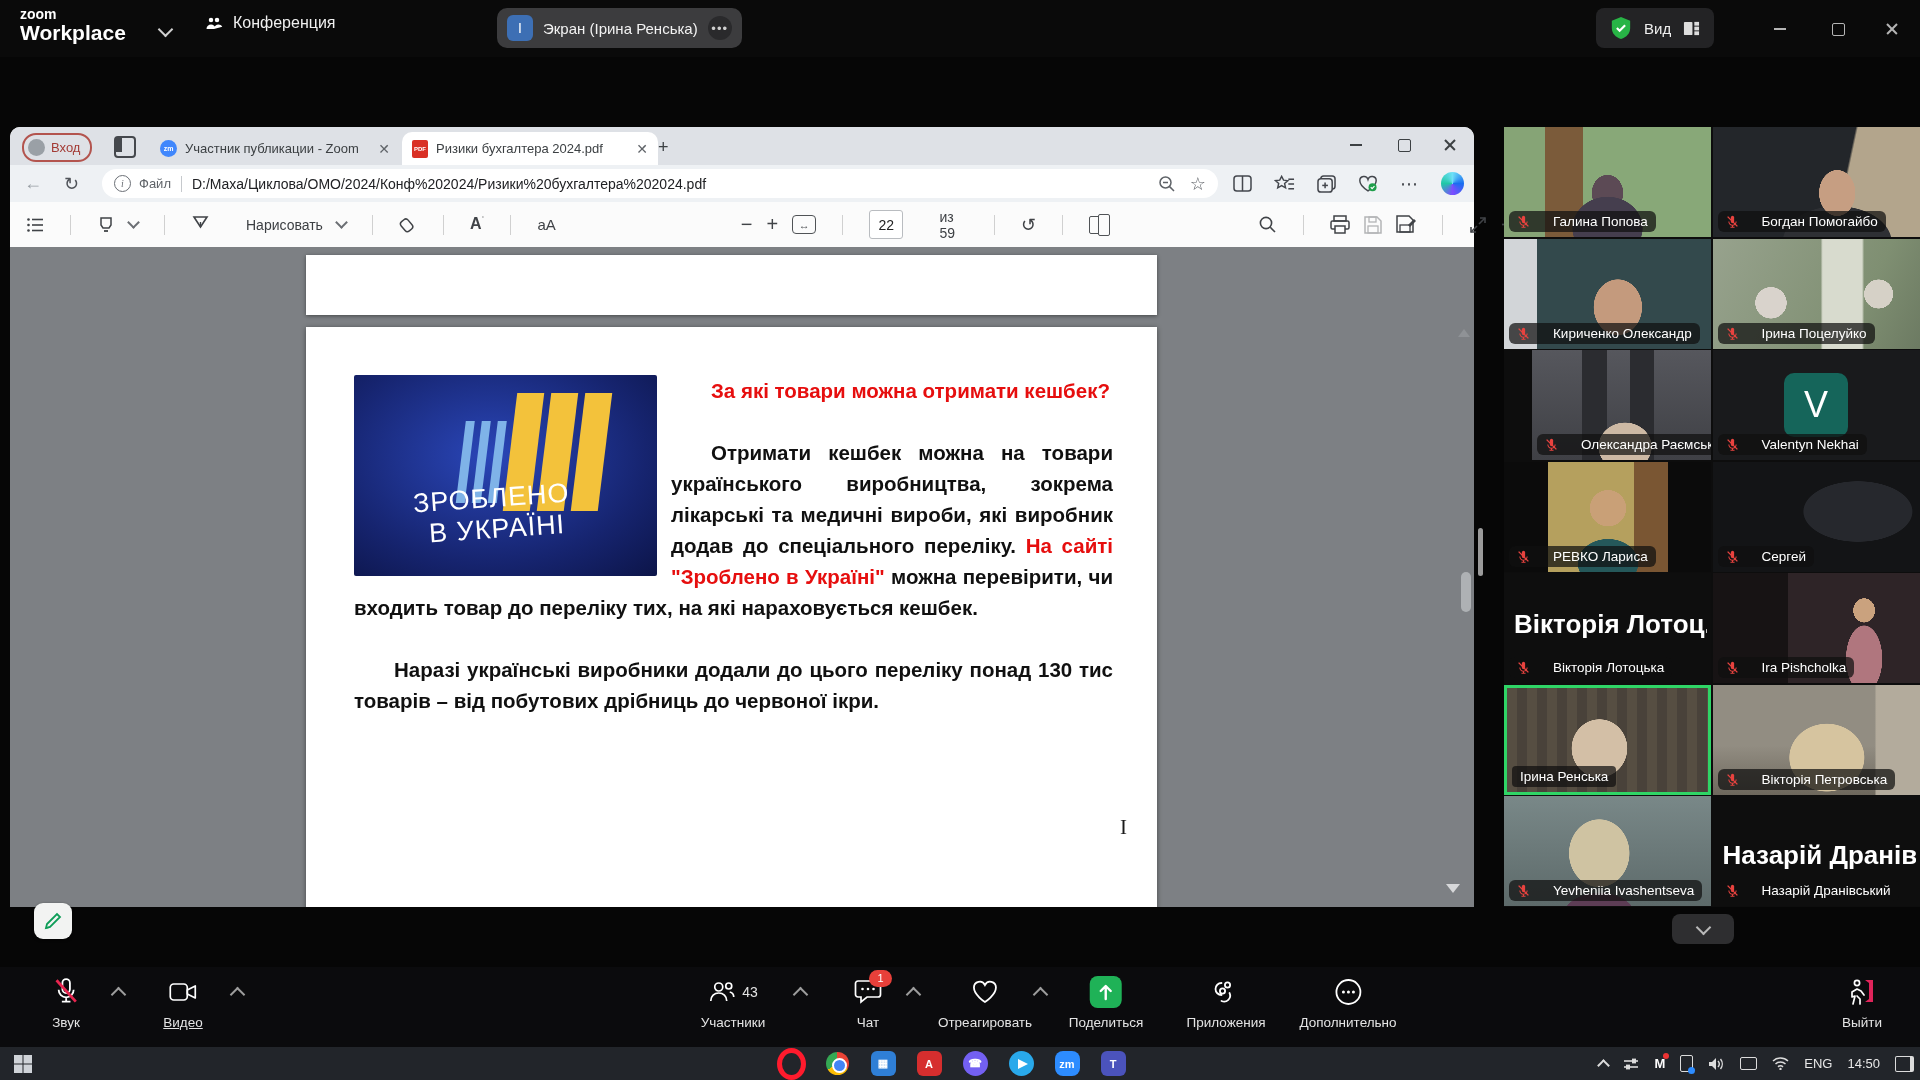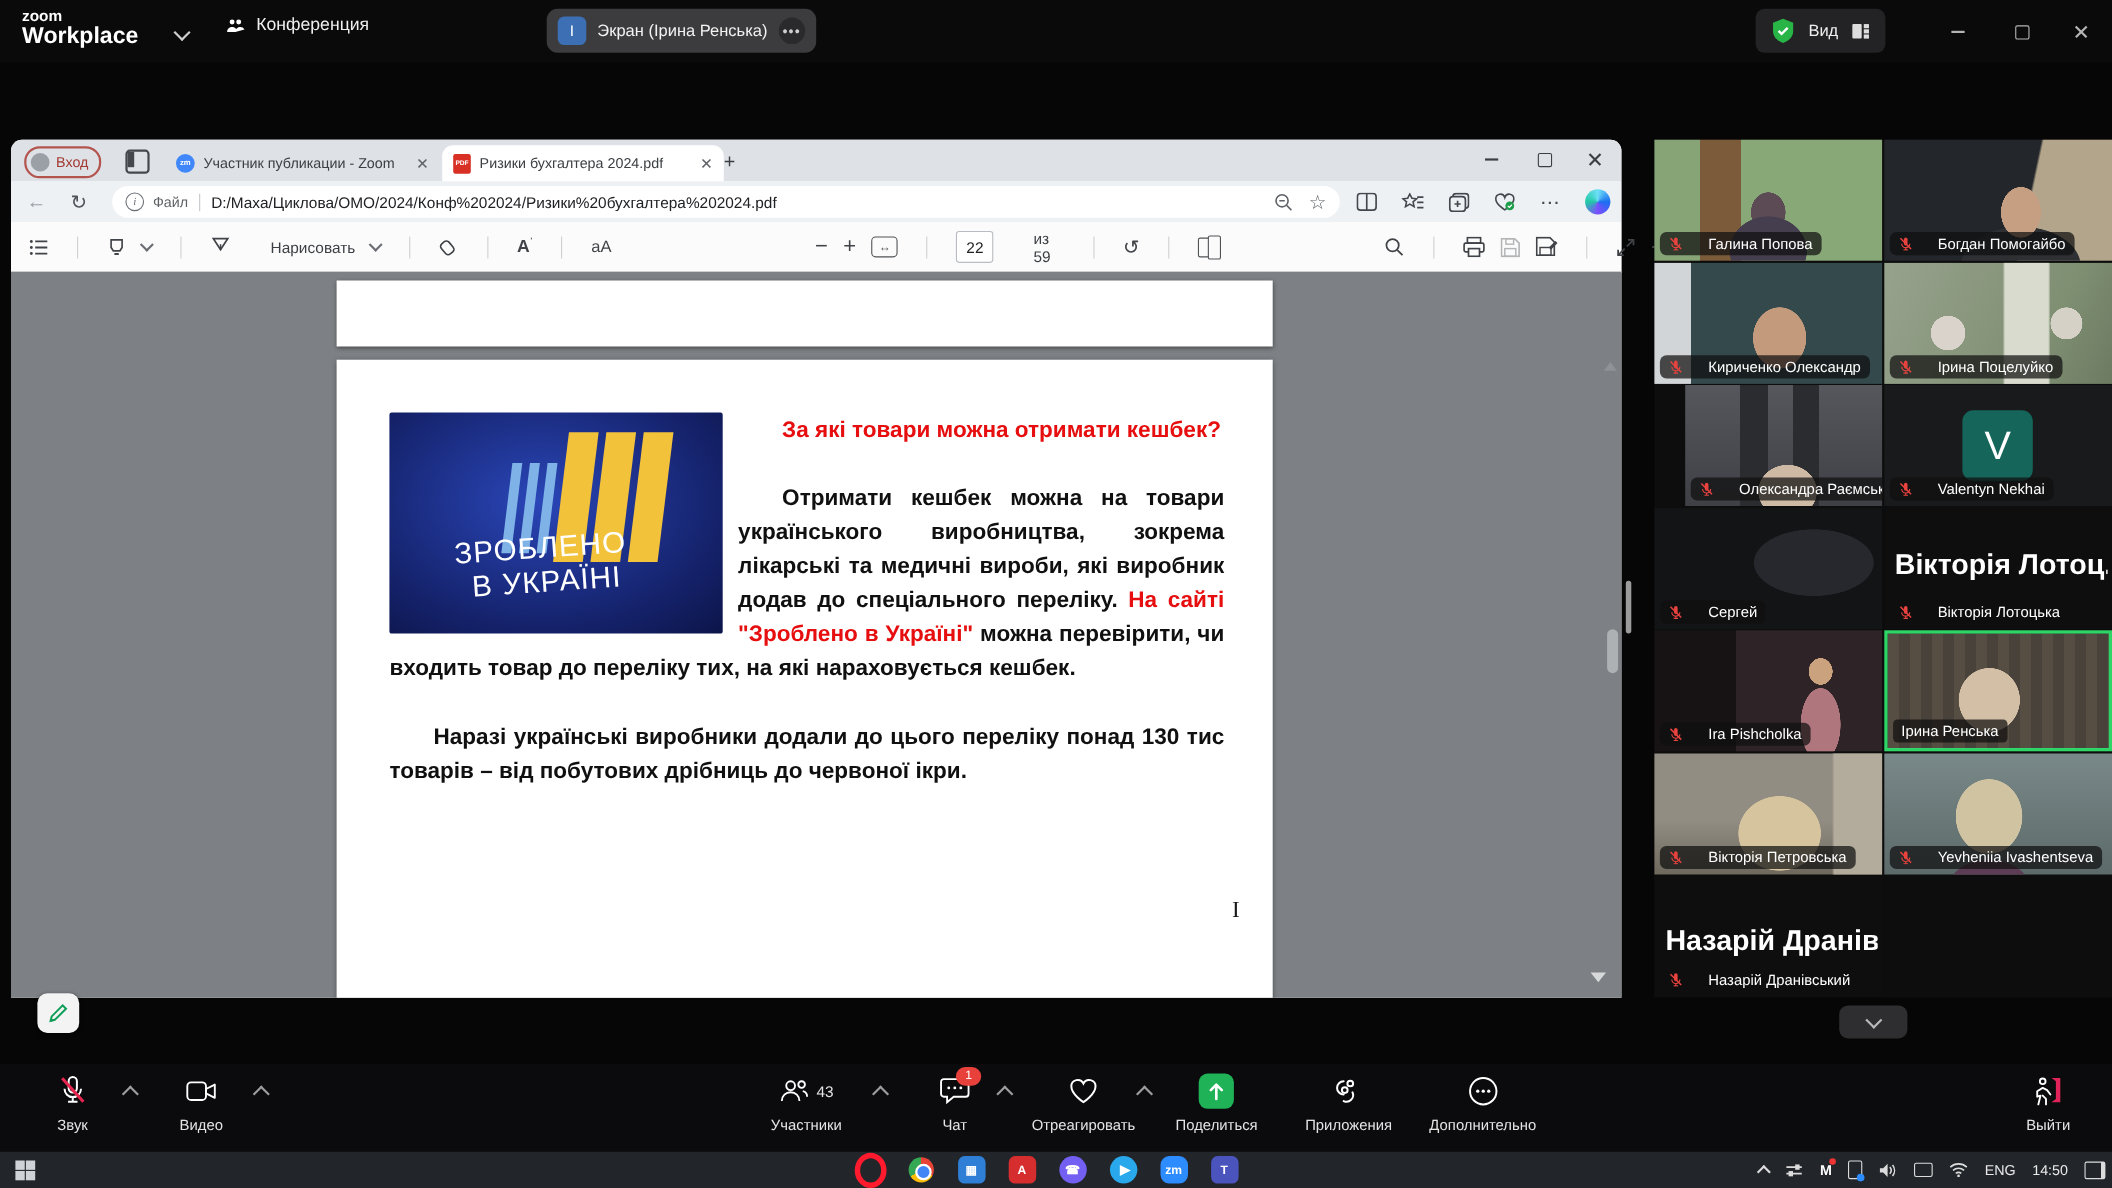--- a/index.html
+++ b/index.html
@@ -447,20 +447,31 @@
         <div class="avatar-sq">V</div>
         <div class="nlabel">
           <svg width="13" height="13" viewBox="0 0 16 16">
             <path d="M6 3a2 2 0 0 1 4 0v5a2 2 0 0 1-4 0z" fill="#e8433f"></path>
             <path d="M3.5 8a4.5 4.5 0 0 0 9 0M8 12.5V15M5.5 15h5" stroke="#e8433f" stroke-width="1.3" fill="none"></path>
             <line x1="2" y1="2" x2="14" y2="14" stroke="#e8433f" stroke-width="1.7"></line>
           </svg>
           <span>Valentyn Nekhai</span>
         </div>
       </div>
+    <div class="tile t6">
+        <div class="vid"></div>
+        <div class="nlabel">
+          <svg width="13" height="13" viewBox="0 0 16 16">
+            <path d="M6 3a2 2 0 0 1 4 0v5a2 2 0 0 1-4 0z" fill="#e8433f"></path>
+            <path d="M3.5 8a4.5 4.5 0 0 0 9 0M8 12.5V15M5.5 15h5" stroke="#e8433f" stroke-width="1.3" fill="none"></path>
+            <line x1="2" y1="2" x2="14" y2="14" stroke="#e8433f" stroke-width="1.7"></line>
+          </svg>
+          <span>РЕВКО Лариса</span>
+        </div>
+      </div>
     <div class="tile t7">
         <div class="nlabel">
           <svg width="13" height="13" viewBox="0 0 16 16">
             <path d="M6 3a2 2 0 0 1 4 0v5a2 2 0 0 1-4 0z" fill="#e8433f"></path>
             <path d="M3.5 8a4.5 4.5 0 0 0 9 0M8 12.5V15M5.5 15h5" stroke="#e8433f" stroke-width="1.3" fill="none"></path>
             <line x1="2" y1="2" x2="14" y2="14" stroke="#e8433f" stroke-width="1.7"></line>
           </svg>
           <span>Сергей</span>
         </div>
       </div>
@@ -531,21 +542,21 @@
       <div class="irow">
           <svg width="26" height="30" viewBox="0 0 24 28">
             <rect x="8.5" y="2" width="7" height="13" rx="3.5" fill="none" stroke="#fff" stroke-width="1.7"></rect>
             <path d="M5 12a7 7 0 0 0 14 0M12 19v4M8 23h8" stroke="#fff" stroke-width="1.7" fill="none"></path>
             <line x1="3" y1="3" x2="21" y2="23" stroke="#e8254f" stroke-width="2.6"></line>
           </svg>
         </div>
       <span>Звук</span>
     </div>
     <span class="caret" style="left:113px;"></span>
-    <div class="zbtn" style="left:183px;">
+    <div class="zbtn" style="left:183px;text-decoration:underline;">
       <div class="irow">
           <svg width="30" height="24" viewBox="0 0 30 24">
             <rect x="2" y="4" width="17" height="16" rx="3.5" fill="none" stroke="#fff" stroke-width="1.7"></rect>
             <path d="M19 10l8-4v12l-8-4z" fill="none" stroke="#fff" stroke-width="1.7" stroke-linejoin="round"></path>
           </svg>
         </div>
       <span>Видео</span>
     </div>
     <span class="caret" style="left:232px;"></span>
     <div class="zbtn" style="left:733px;">

